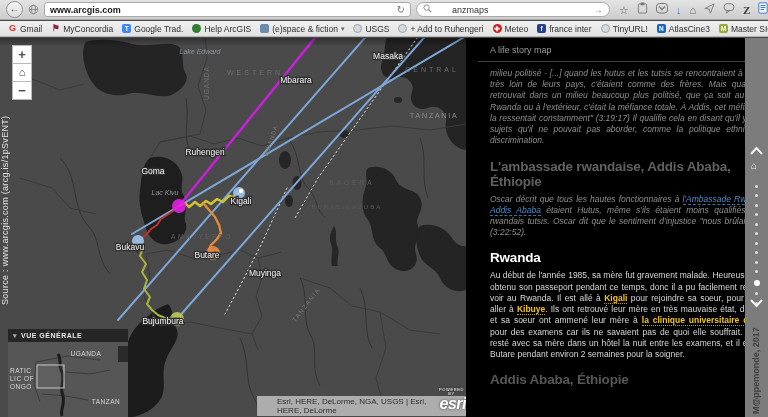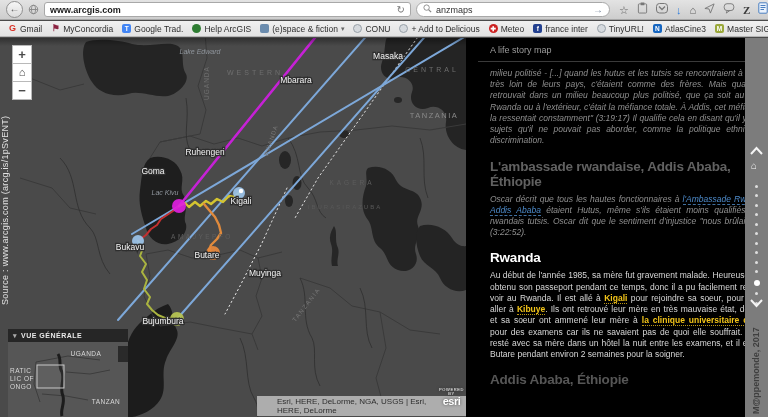--- a/index.html
+++ b/index.html
@@ -4,21 +4,21 @@
 <style>
   html,body{margin:0;padding:0;background:#222;}
   .screen{position:relative;width:768px;height:417px;overflow:hidden;background:#4a4a4a;font-family:"Liberation Sans",sans-serif;}
   
   .urlbar{position:absolute;top:0;left:0;right:0;height:20px;background:linear-gradient(#e3e3e3,#cdcdcd);border-bottom:1px solid #a6a6a6;display:flex;align-items:center;padding:0 6px;gap:5px;box-sizing:border-box;}
   .back-btn{width:15px;height:15px;border-radius:50%;border:1px solid #909090;background:linear-gradient(#f6f6f6,#dcdcdc);color:#555;font-size:10px;line-height:13px;text-align:center;flex:0 0 auto;cursor:default;}
   .url-field{flex:0 0 355px;height:13px;background:#fff;border:1px solid #a8a8a8;border-radius:3px;display:flex;align-items:center;padding:0 5px;font-size:9px;overflow:hidden;white-space:nowrap;}
   .url-domain{color:#1a1a1a;font-weight:bold;}
   .url-path{color:#8a8a8a;}
   .refresh{margin-left:auto;color:#777;font-size:10px;}
-  .search-field{flex:0 0 180px;height:13px;background:#fff;border:1px solid #a8a8a8;border-radius:8px;display:flex;align-items:center;padding:0 6px;gap:4px;font-size:9px;color:#333;}
+  .search-field{flex:0 0 180px;height:13px;background:#fff;border:1px solid #a8a8a8;border-radius:8px;display:flex;align-items:center;padding:0 6px;gap:20px;font-size:9px;color:#333;}
   .go-arrow{margin-left:auto;color:#7a8aa0;font-size:10px;}
   .tb-icons{display:flex;align-items:center;gap:8px;margin-left:4px;color:#666;}
   .tb-icons span{display:inline-block;line-height:14px;font-size:11px;text-align:center;}
   .dl{color:#2f7fde;font-weight:bold;}
   .zot{font-family:"Liberation Serif",serif;font-weight:bold;color:#3a3a3a;}
   .caret{font-size:7px;color:#666;}
   .bookmarks{position:absolute;top:21px;left:0;right:0;height:16px;background:linear-gradient(#f0f0f0,#e2e2e2);border-bottom:1px solid #b5b5b5;display:flex;align-items:center;padding:0 8px;gap:9px;font-size:8.5px;color:#2e2e2e;white-space:nowrap;overflow:hidden;box-sizing:border-box;}
   .bm{display:flex;align-items:center;gap:3px;flex:0 0 auto;cursor:default;}
   .bmi{width:9px;height:9px;display:inline-block;border-radius:2px;font:bold 6.5px/9px "Liberation Sans",sans-serif;text-align:center;color:#fff;flex:0 0 auto;}
   .bmi.round{border-radius:50%;}
@@ -27,21 +27,21 @@
   
   .app{position:absolute;top:38px;left:0;right:0;bottom:0;background:#000;}
   .maparea{position:absolute;left:0;top:0;width:466px;height:379px;overflow:hidden;background:#4a4a4a;}
   .mapshadow{position:absolute;left:0;top:0;right:0;height:8px;background:linear-gradient(rgba(0,0,0,.35),rgba(0,0,0,0));pointer-events:none;}
   .zoomctl{position:absolute;left:12px;top:7px;width:20px;}
   .zoomctl div{width:20px;height:19px;background:#fff;border:1px solid #b9b9b9;box-sizing:border-box;color:#4a4a4a;font-size:13px;line-height:17px;text-align:center;font-weight:bold;margin-bottom:-1px;cursor:default;}
   .vsource{position:absolute;left:0px;top:52px;height:215px;writing-mode:vertical-rl;transform:rotate(180deg);color:#e2e2e2;font-size:9px;letter-spacing:.3px;display:flex;align-items:center;}
   .attrib{position:absolute;left:257px;top:358px;background:rgba(190,190,190,.85);color:#2d2d2d;font-size:8px;padding:1px 20px;}
   .esrilogo{position:absolute;left:437px;top:350px;color:#fff;text-align:center;line-height:1;text-shadow:0 0 3px rgba(0,0,0,.6);}
   .esrilogo .pb{font-size:4px;letter-spacing:.6px;}
-  .esrilogo .es{font-size:11px;font-weight:bold;letter-spacing:-.5px;}
+  .esrilogo .es{font-size:16px;font-weight:bold;font-style:italic;letter-spacing:-.5px;text-align:right;}
   .inset{position:absolute;left:8px;top:291px;width:120px;}
   .inset-h{height:13px;background:#262626;color:#e8e8e8;font-size:7px;font-weight:bold;letter-spacing:.5px;line-height:13px;padding:0 5px;}
   .inset-h .chev{color:#aaa;margin-right:4px;font-size:7px;}
   .inset-b{width:120px;height:75px;background:#565656;overflow:hidden;}
   
   .panel{position:absolute;left:478px;top:0;width:316px;height:379px;background:#000;overflow:hidden;}
   .panel-head{padding:7px 12px 6px;border-bottom:1px solid #3a3a3a;}
   .kicker{font-size:9px;color:#9c9c9c;}
   .ptitle{font-size:12px;font-weight:bold;color:#fff;margin-top:3px;white-space:nowrap;letter-spacing:-.2px;}
   .pbody{padding:6px 10px 0 12px;}
@@ -136,25 +136,25 @@
         <span class="bmi round" style="background: rgb(46, 125, 50); color: rgb(255, 255, 255);"></span>
         <span>Help ArcGIS</span>
       </span>
       <span class="bm">
         <span class="bmi square" style="background: rgb(107, 140, 174); color: rgb(255, 255, 255);"></span>
         <span>(e)space &amp; fiction</span>
         <span class="caret">▾</span>
       </span>
       <span class="bm">
         <span class="bmi globe"></span>
-        <span>CONU</span>
+        <span>USGS</span>
       </span>
       <span class="bm">
         <span class="bmi globe"></span>
-        <span>+ Add to Delicious</span>
+        <span>+ Add to Ruhengeri</span>
       </span>
       <span class="bm">
         <span class="bmi round" style="background: rgb(204, 34, 34); color: rgb(255, 255, 255);">✚</span>
         <span>Meteo</span>
       </span>
       <span class="bm">
         <span class="bmi square" style="background: rgb(35, 64, 143); color: rgb(255, 255, 255);">f</span>
         <span>france inter</span>
       </span>
       <span class="bm">

